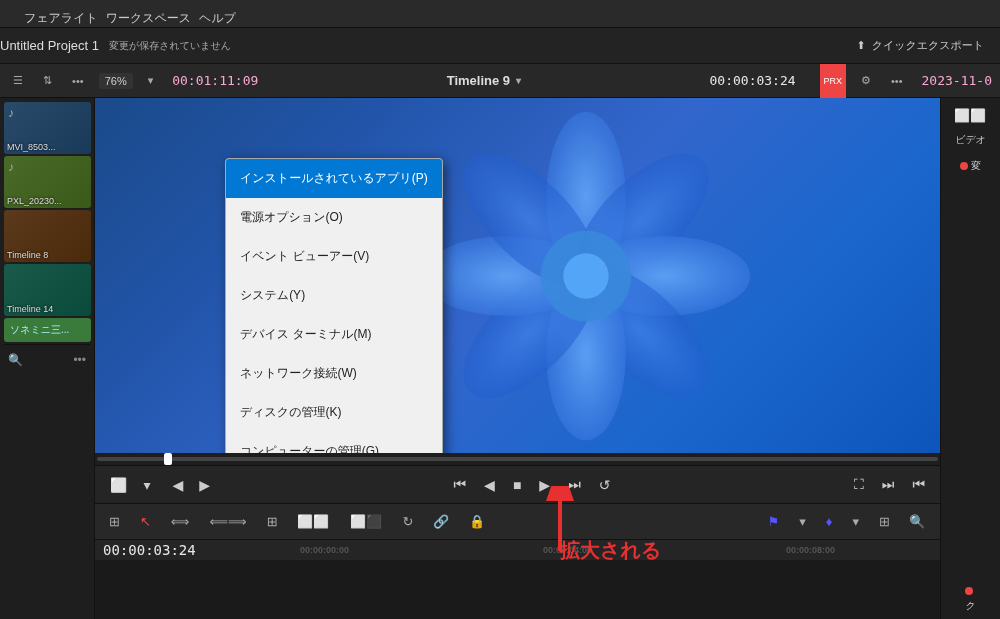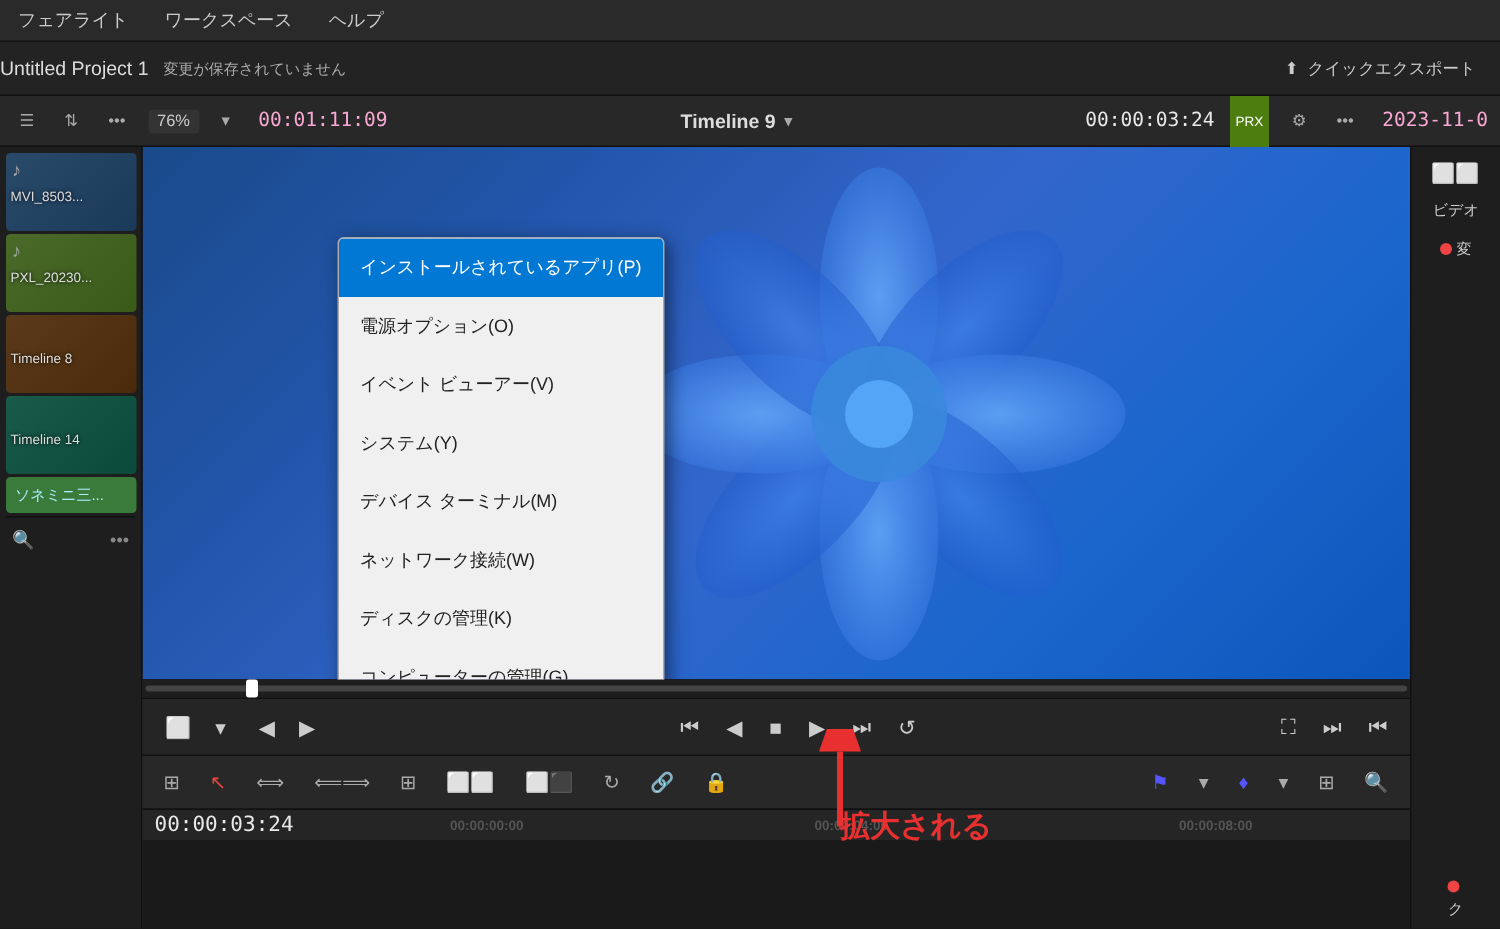--- a/index.html
+++ b/index.html
@@ -12,23 +12,23 @@
       font-size: 12px;
       overflow: hidden;
       position: relative;
     }
 
     
     #menu-bar {
       background: #2a2a2a;
       height: 28px;
       display: flex;
-      align-items: center;
-      padding: 0 12px;
-      gap: 24px;
+      align-items: flex-end;
+      padding: 0 24px;
+      gap: 8px;
       border-bottom: 1px solid #111;
     }
     .menu-item {
       color: #ccc;
       font-size: 12px;
       cursor: pointer;
     }
 
     
     #title-bar {
@@ -133,21 +133,21 @@
       height: 52px;
       background: #333;
       border-radius: 3px;
       position: relative;
       overflow: hidden;
       cursor: pointer;
       flex-shrink: 0;
     }
     .media-thumb .thumb-label {
       position: absolute;
-      bottom: 18px;
+      bottom: 2px;
       left: 3px;
       font-size: 9px;
       color: #ddd;
       text-shadow: 0 0 3px #000;
     }
     .media-thumb .music-icon {
       position: absolute;
       top: 4px;
       left: 4px;
       color: #aaa;
@@ -438,21 +438,21 @@
   <span class="zoom-label">76%</span>
   <span class="toolbar-btn">▾</span>
   <span class="timecode">00:01:11:09</span>
 
   <div id="timeline-name-area">
     <span class="timeline-label">Timeline 9</span>
     <span class="chevron-down">▾</span>
   </div>
 
   <span class="timecode-right">00:00:03:24</span>
-  <span class="toolbar-btn" style="background:#4d7c0f;color:#fff;font-size:9px;padding:18px 4px;">PRX</span>
+  <span class="toolbar-btn" style="background:#ef4444;color:#fff;font-size:9px;padding:18px 4px;margin-left:14px;">PRX</span>
   <span class="toolbar-btn">⚙</span>
   <span class="toolbar-btn">•••</span>
   <span class="timecode">2023-11-0</span>
 </div>
 
 <div id="main-area">
 
   <div id="left-sidebar">
     <div class="media-thumb thumb-1">
       <span class="music-icon">♪</span>

